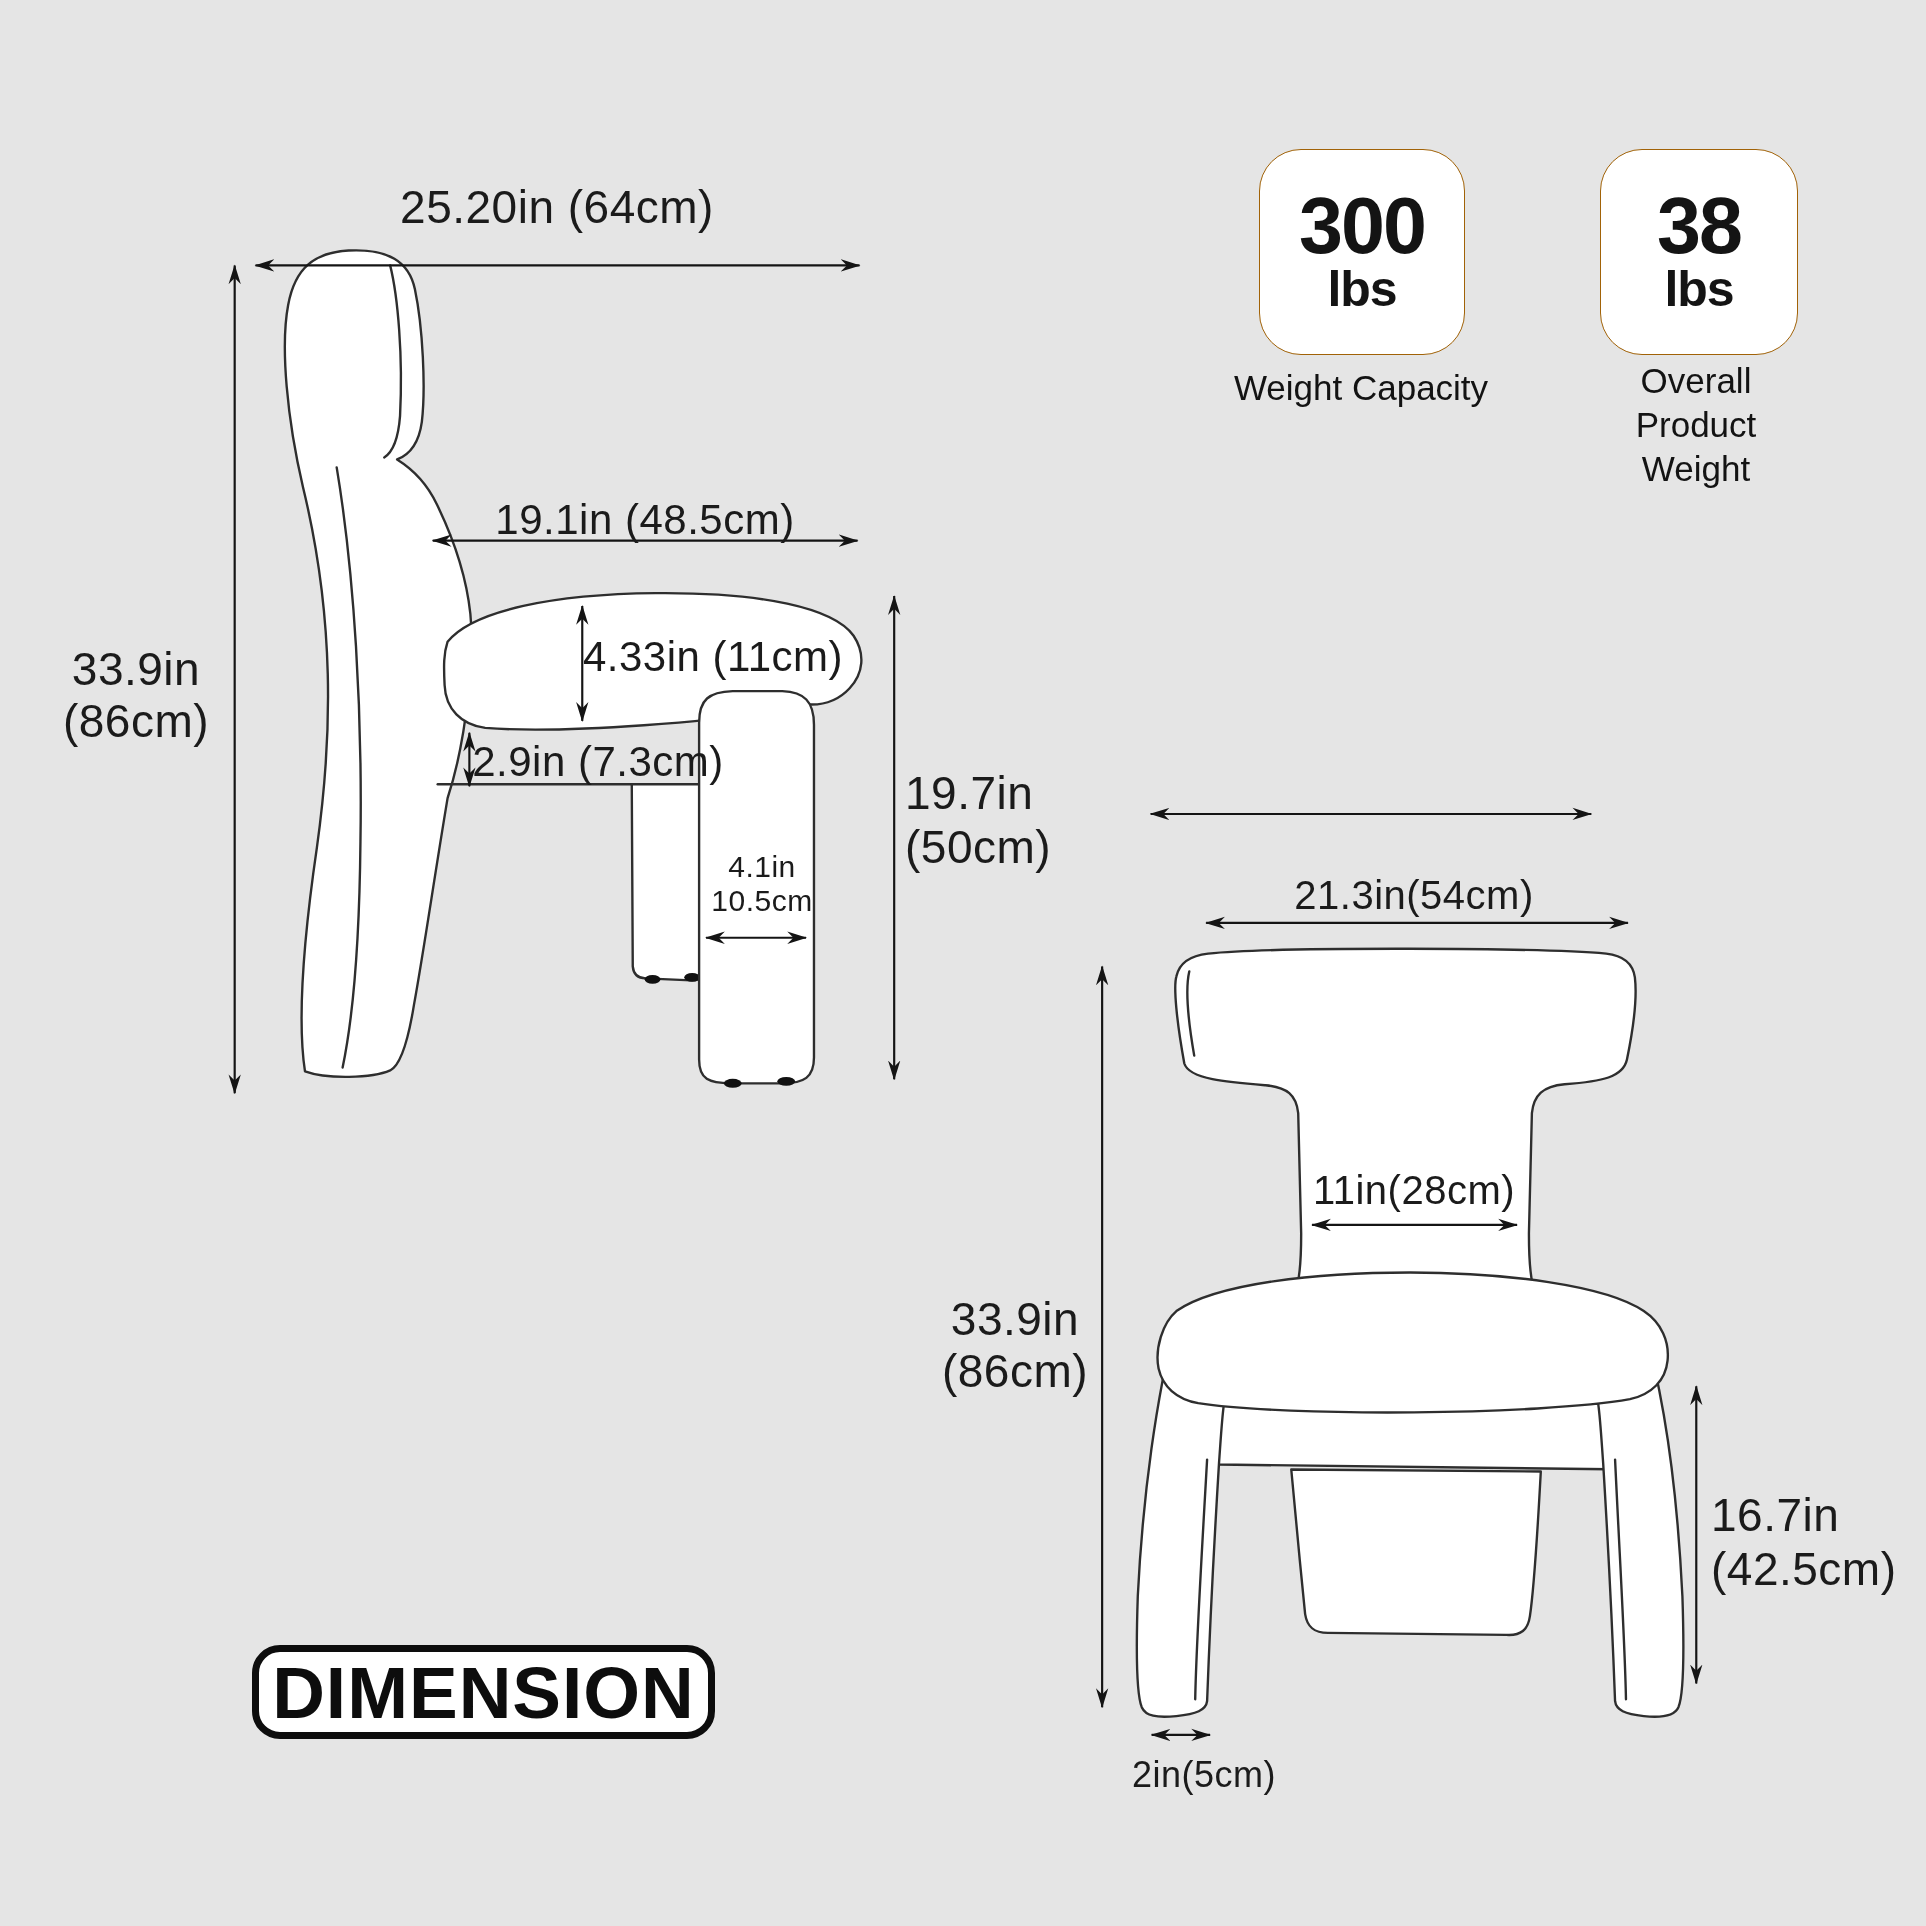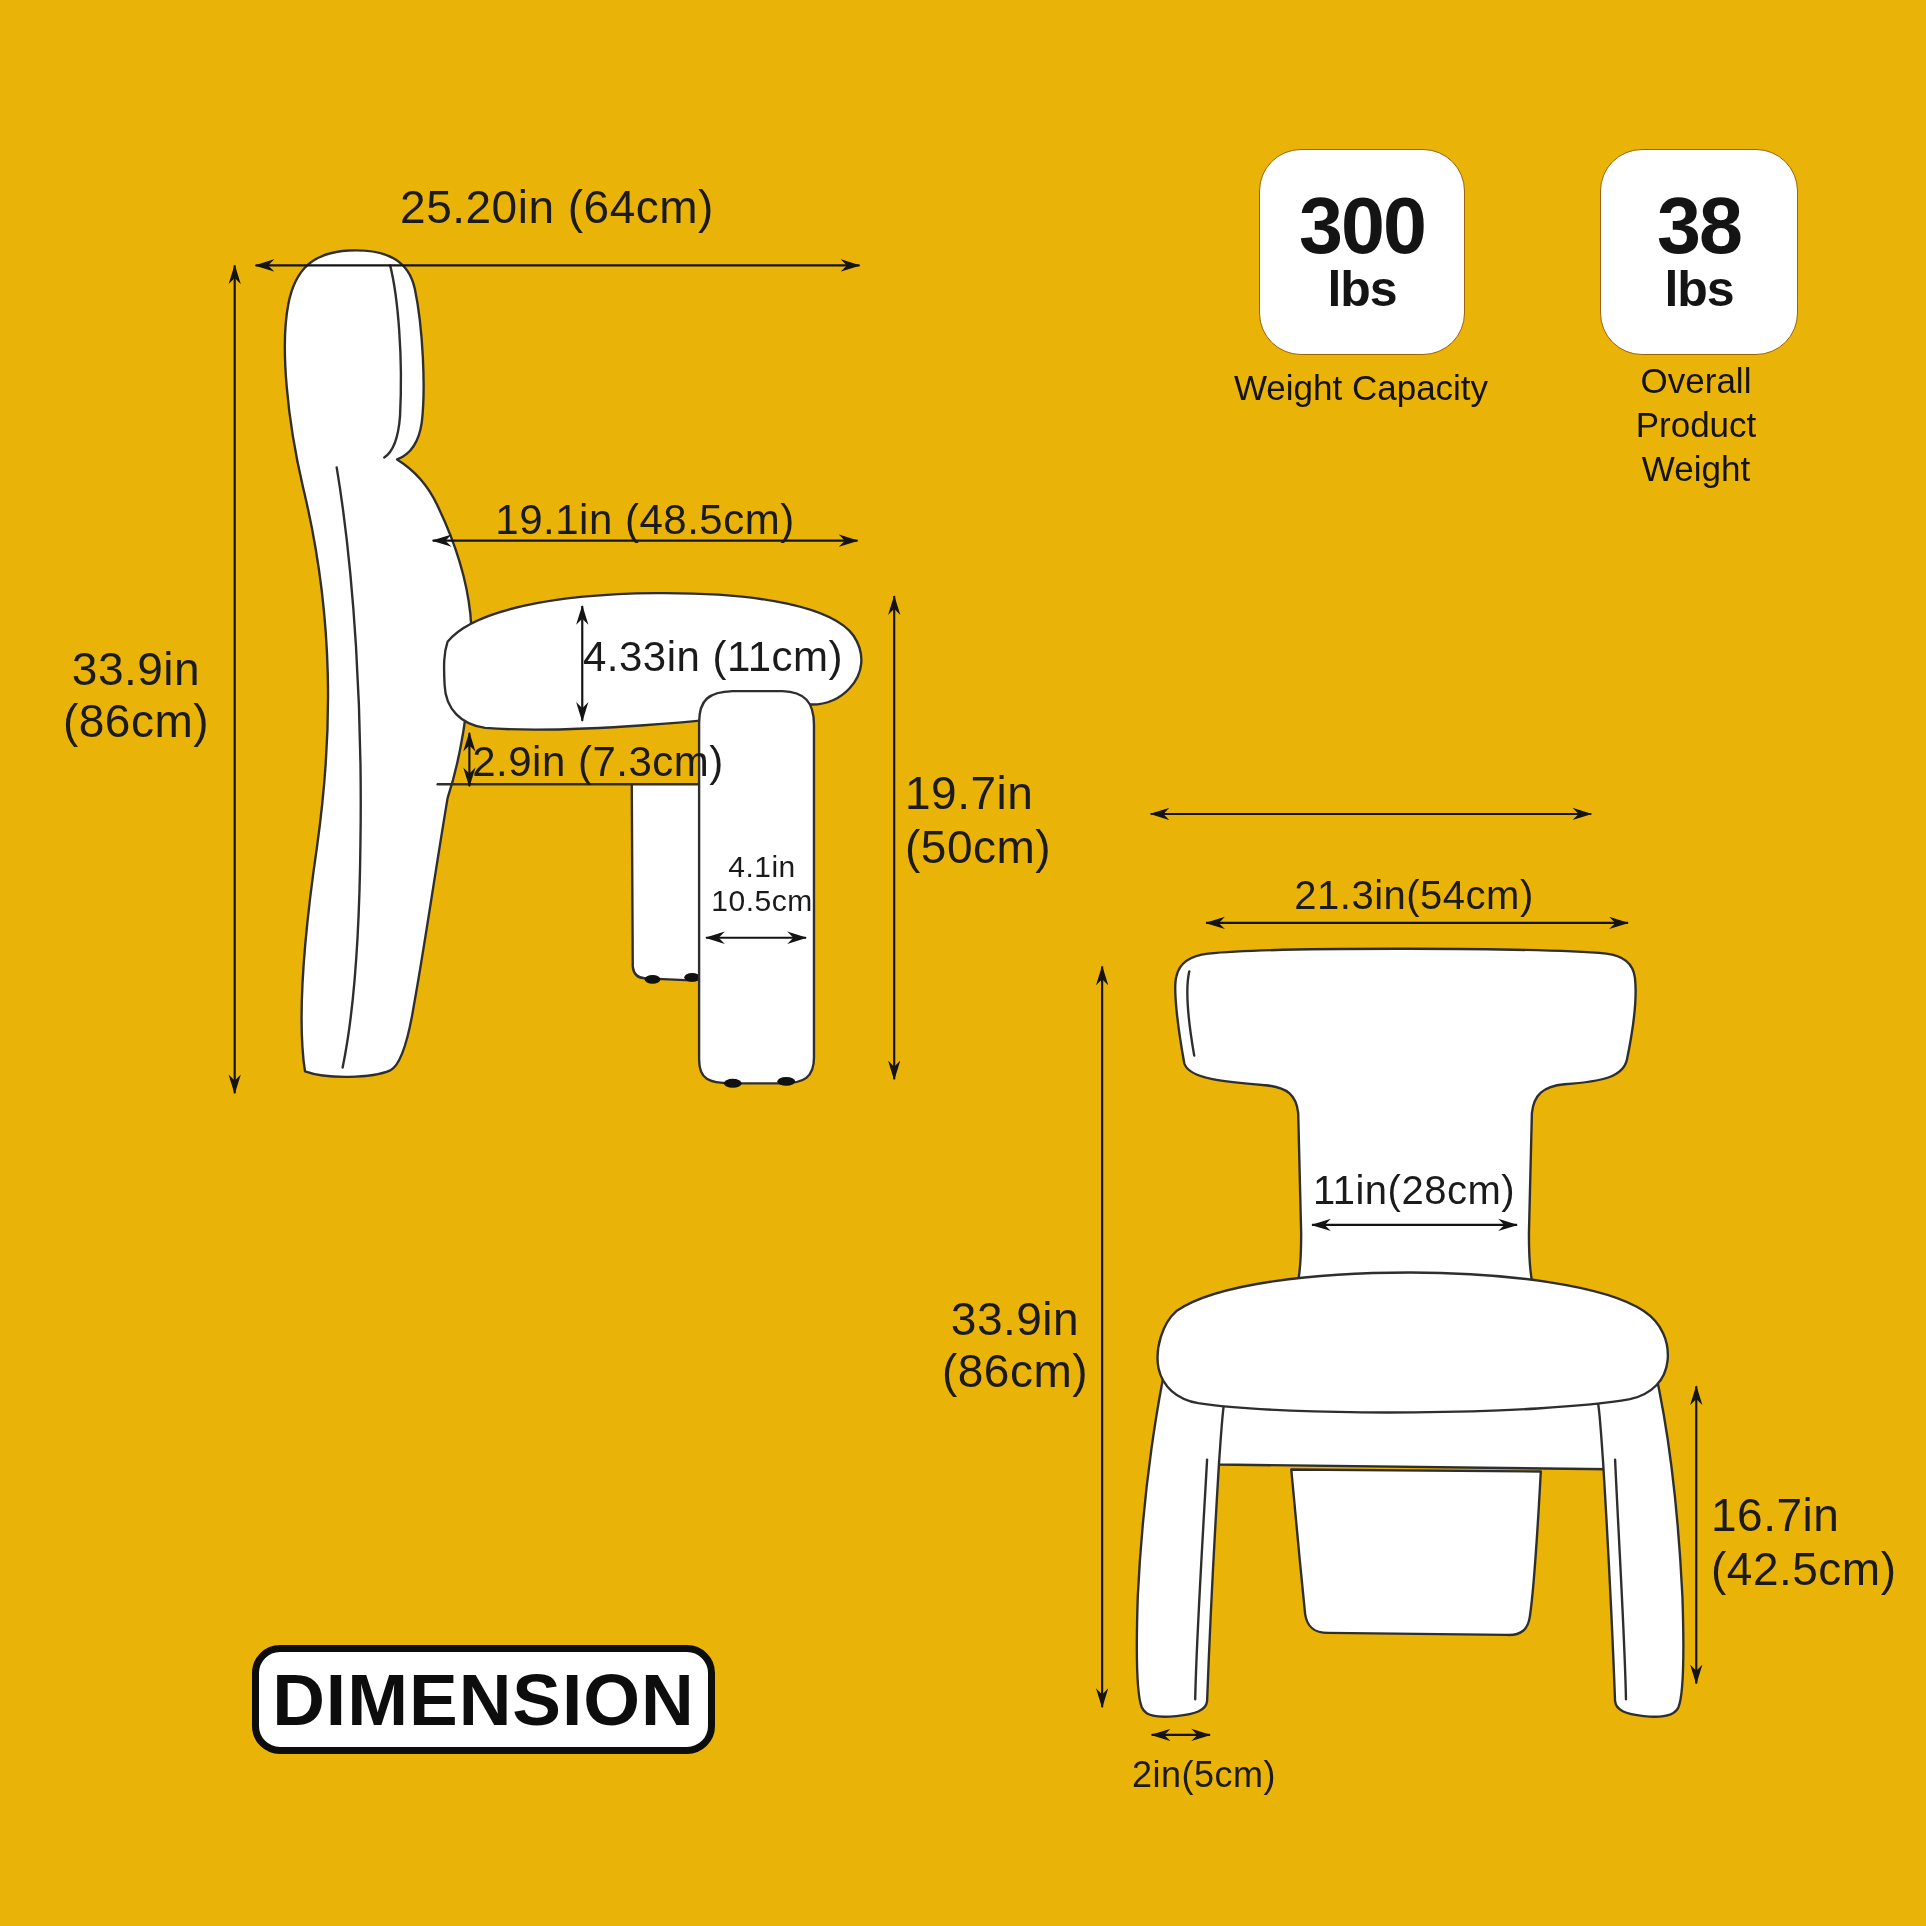--- a/index.html
+++ b/index.html
@@ -1,31 +1,31 @@
 <!DOCTYPE html>
 <html><head>
 <meta charset="utf-8">
 <style>
   html,body{margin:0;padding:0;background:#ffffff;}
-  #canvas{position:relative;width:1927px;height:1927px;background:#eab308;overflow:hidden;
+  #canvas{position:relative;width:1927px;height:1927px;background:#e5e5e5;overflow:hidden;
           font-family:"Liberation Sans",sans-serif;color:#161616;}
   #lineart{position:absolute;left:0;top:0;}
   .lbl{position:absolute;transform:translate(-50%,-50%);text-align:center;
        white-space:pre-line;line-height:1.12;color:#1b1b1b;letter-spacing:0.5px;}
   .lbl-left{position:absolute;transform:translateY(-50%);text-align:left;
        white-space:pre-line;line-height:1.18;color:#1b1b1b;letter-spacing:0.5px;}
   .f46{font-size:46px;} .f42{font-size:42px;} .f40{font-size:40px;}
   .f38{font-size:46px;} .f36{font-size:36px;} .f30{font-size:30px;} .f48{font-size:48px;}
   .badge{position:absolute;border:1px solid #a16207;border-radius:42px;background:#fff;
          display:flex;flex-direction:column;align-items:center;justify-content:center;}
   .badge .val{font-weight:bold;font-size:79px;line-height:0.95;letter-spacing:-2px;color:#141414;}
   .badge .unit{font-weight:bold;font-size:50px;line-height:1.05;letter-spacing:-1px;color:#141414;}
   .badge-caption{position:absolute;transform:translate(-50%,-50%);text-align:center;
          font-size:35px;line-height:1.25;color:#131313;white-space:pre-line;}
-  #dimension-box{position:absolute;left:252px;top:1645px;width:463px;height:109px;
+  #dimension-box{position:absolute;left:252px;top:1645px;width:463px;height:94px;
          border:7px solid #0d0d0d;border-radius:28px;background:#fff;box-sizing:border-box;
          display:flex;align-items:center;justify-content:center;}
   #dimension-box span{font-weight:bold;font-size:73px;letter-spacing:1px;color:#0d0d0d;}
 </style>
 </head>
 <body>
 
 <div id="canvas">
 
   <svg id="lineart" width="1927" height="1927" viewBox="0 0 1946 1946">

